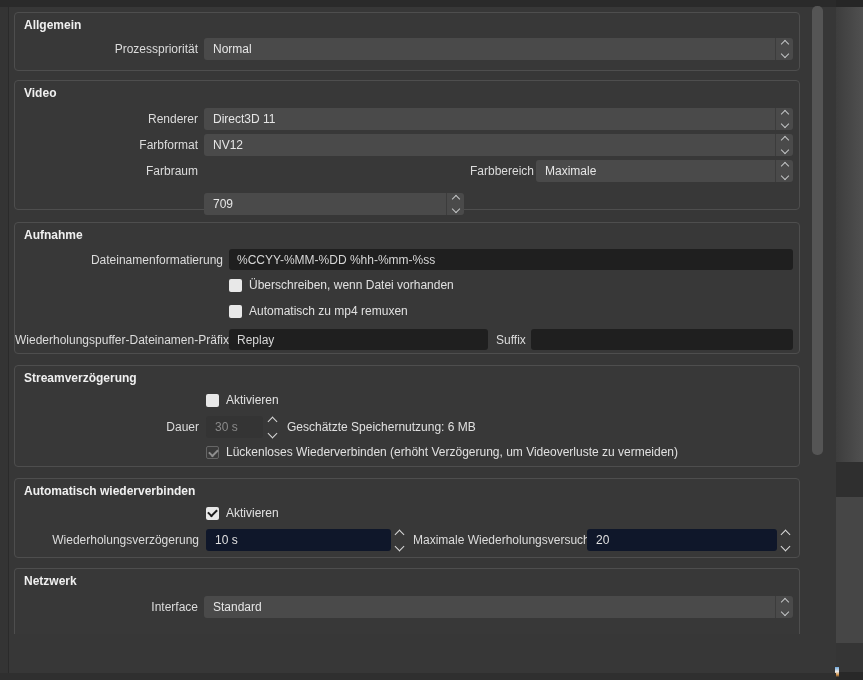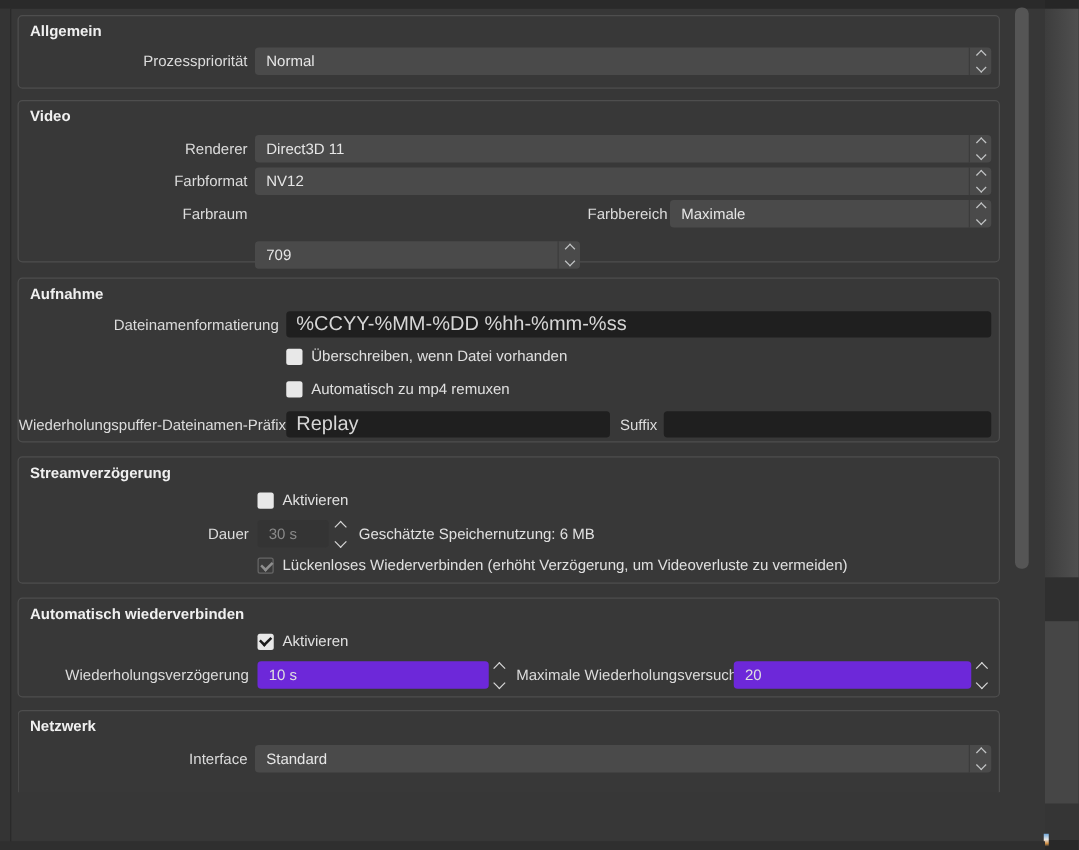--- a/index.html
+++ b/index.html
@@ -35,23 +35,23 @@
   .lbl{position:absolute;text-align:right;color:#dcdcdc;line-height:22px;height:22px;white-space:nowrap;}
   
   .combo{position:absolute;height:22px;background:#4a4a4a;border-radius:3px;display:flex;align-items:center;box-sizing:border-box;cursor:default;}
   .combo .combo-text{flex:1;padding-left:9px;color:#e6e6e6;white-space:nowrap;overflow:hidden;}
   .combo .combo-btn{width:17px;align-self:stretch;border-left:1px solid #3c3c3c;display:flex;flex-direction:column;align-items:center;justify-content:center;}
   .chv{display:block;width:5px;height:5px;border-right:1.5px solid #c2c4c5;border-bottom:1.5px solid #c2c4c5;}
   .chv.up{transform:rotate(-135deg);margin-bottom:2px;}
   .chv.down{transform:rotate(45deg);margin-top:2px;}
   
   .tinput{position:absolute;height:21px;background:#1f1f1f;border:none;border-radius:3px;color:#d6d6d6;
-    font-family:"Liberation Sans","DejaVu Sans",sans-serif;font-size:16px;padding:0 8px;box-sizing:border-box;outline:none;}
-  
-  .spin-field{position:absolute;height:22px;background:#6d28d9;border-radius:3px;color:#e0e0e0;line-height:22px;padding-left:9px;box-sizing:border-box;}
+    font-family:"Liberation Sans","DejaVu Sans",sans-serif;font-size:12px;padding:0 8px;box-sizing:border-box;outline:none;}
+  
+  .spin-field{position:absolute;height:22px;background:#0f172a;border-radius:3px;color:#e0e0e0;line-height:22px;padding-left:9px;box-sizing:border-box;}
   .spin-field.disabled{background:#343434;color:#8a8a8a;}
   .spin-arrows{position:absolute;width:15px;height:22px;display:flex;flex-direction:column;align-items:center;justify-content:center;}
   .spin-arrows .chv{width:6px;height:6px;border-color:#d8d8d8;}
   .spin-arrows .chv.up{margin-bottom:3px;}
   
   .cb{position:absolute;width:13px;height:13px;border-radius:2px;background:#e8e8e8;box-sizing:border-box;}
   .cb .check-icon{display:none;position:absolute;left:2px;top:2px;width:7px;height:4px;
     border-left:2px solid #1c1c1c;border-bottom:2px solid #1c1c1c;transform:rotate(-45deg);}
   .cb.checked .check-icon{display:block;}
   .cb.disabled{background:#3a3a3a;border:1px solid #666666;}

